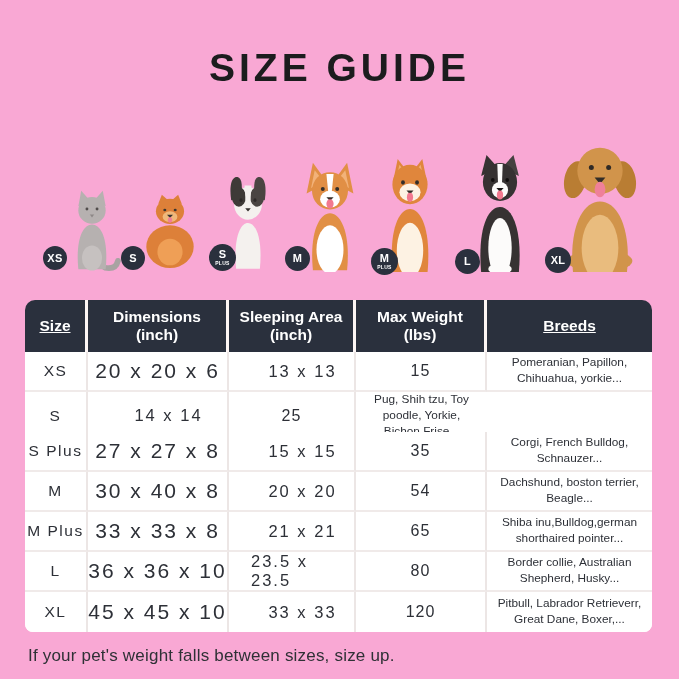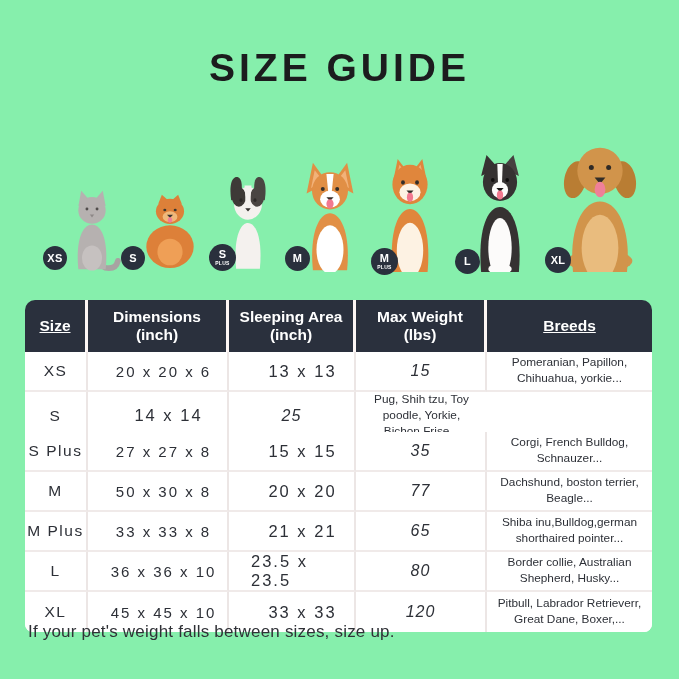--- a/index.html
+++ b/index.html
@@ -1,17 +1,17 @@
 <!DOCTYPE html>
 <html><head>
 <meta charset="utf-8">
 <style>
   html,body{margin:0;padding:0;}
   body{font-family:"Liberation Sans",sans-serif;}
-  #canvas{position:relative;width:679px;height:679px;background:#86efac;overflow:hidden;}
+  #canvas{position:relative;width:679px;height:679px;background:#f9a8d4;overflow:hidden;}
 
   
   .title{position:absolute;top:46px;left:0;width:679px;text-align:center;
          font-size:39px;font-weight:700;letter-spacing:4px;color:#1c1c1e;}
 
   
   .strip{position:absolute;top:136px;left:0;width:679px;height:136px;}
   .animal{position:absolute;bottom:0;}
   .animal svg{display:block;}
 
@@ -39,27 +39,27 @@
   .th:last-child{border-right:none;}
   .th:first-child{border-top-left-radius:10px;text-decoration:underline;}
   .th:last-child{border-top-right-radius:10px;text-decoration:underline;}
   .tbody{background:#ffffff;border-radius:0 0 8px 8px;overflow:hidden;}
   .tr{height:40px;}
   .td{background:#fff;display:flex;align-items:center;justify-content:center;
       color:#2d3037;border-right:2px solid #ece6e5;border-bottom:2px solid #f0eae9;}
   .tr:last-child .td{border-bottom:none;}
   .td:last-child{border-right:none;}
   .td.size{font-size:15.5px;letter-spacing:1.5px;}
-  .td.dims{font-size:15px;letter-spacing:2px;padding-left:12px;}
+  .td.dims{font-size:21px;letter-spacing:2px;}
   .td.area{font-size:16.5px;letter-spacing:2px;padding-left:22px;}
-  .td.wt{font-size:16px;letter-spacing:1px;font-style:italic;}
+  .td.wt{font-size:16px;letter-spacing:1px;}
   .td.breeds{font-size:11.8px;line-height:1.35;text-align:center;padding:0 10px;}
 
   
-  .footnote{position:absolute;left:28px;top:622px;font-size:17px;color:#2f3136;letter-spacing:.2px;}
+  .footnote{position:absolute;left:28px;top:646px;font-size:17px;color:#2f3136;letter-spacing:.2px;}
 </style>
 </head>
 <body>
 
 <div id="canvas">
 
   <div class="title">SIZE GUIDE</div>
 
   <div class="strip">
 
@@ -240,23 +240,23 @@
       </div>
       <div class="grid-row tr">
         <div class="td size">S Plus</div>
         <div class="td dims">27 x 27 x 8</div>
         <div class="td area">15 x 15</div>
         <div class="td wt">35</div>
         <div class="td breeds">Corgi, French Bulldog, Schnauzer...</div>
       </div>
       <div class="grid-row tr">
         <div class="td size">M</div>
-        <div class="td dims">50 x 30 x 8</div>
+        <div class="td dims">30 x 40 x 8</div>
         <div class="td area">20 x 20</div>
-        <div class="td wt">77</div>
+        <div class="td wt">54</div>
         <div class="td breeds">Dachshund, boston terrier, Beagle...</div>
       </div>
       <div class="grid-row tr">
         <div class="td size">M Plus</div>
         <div class="td dims">33 x 33 x 8</div>
         <div class="td area">21 x 21</div>
         <div class="td wt">65</div>
         <div class="td breeds">Shiba inu,Bulldog,german shorthaired pointer...</div>
       </div>
       <div class="grid-row tr">

